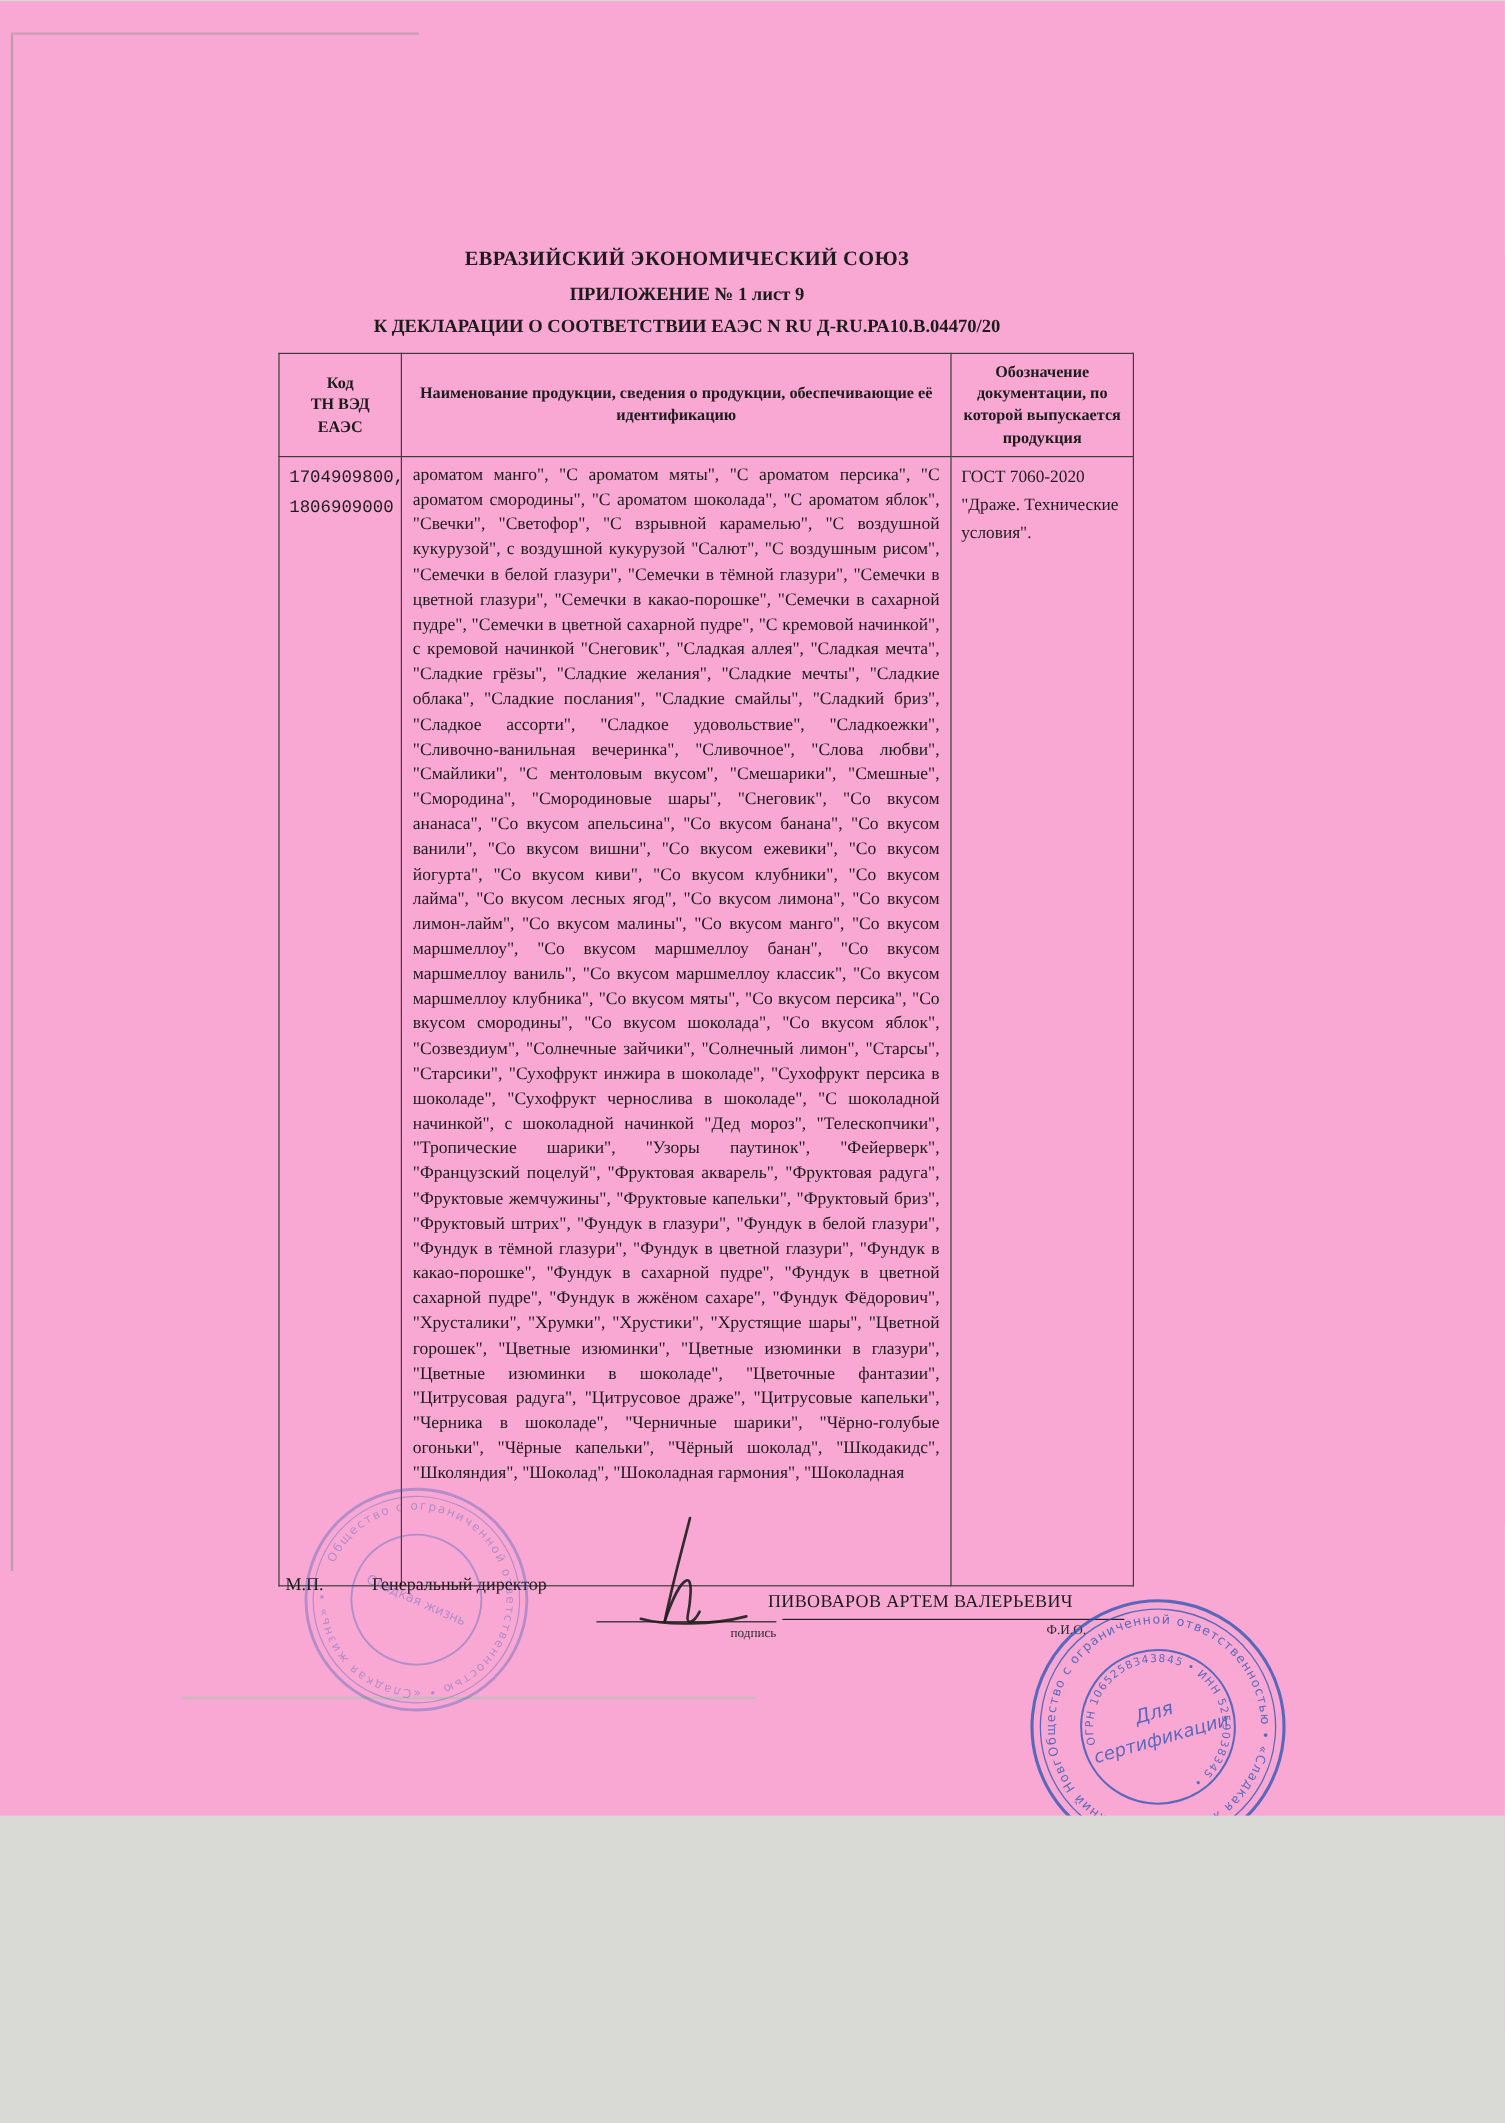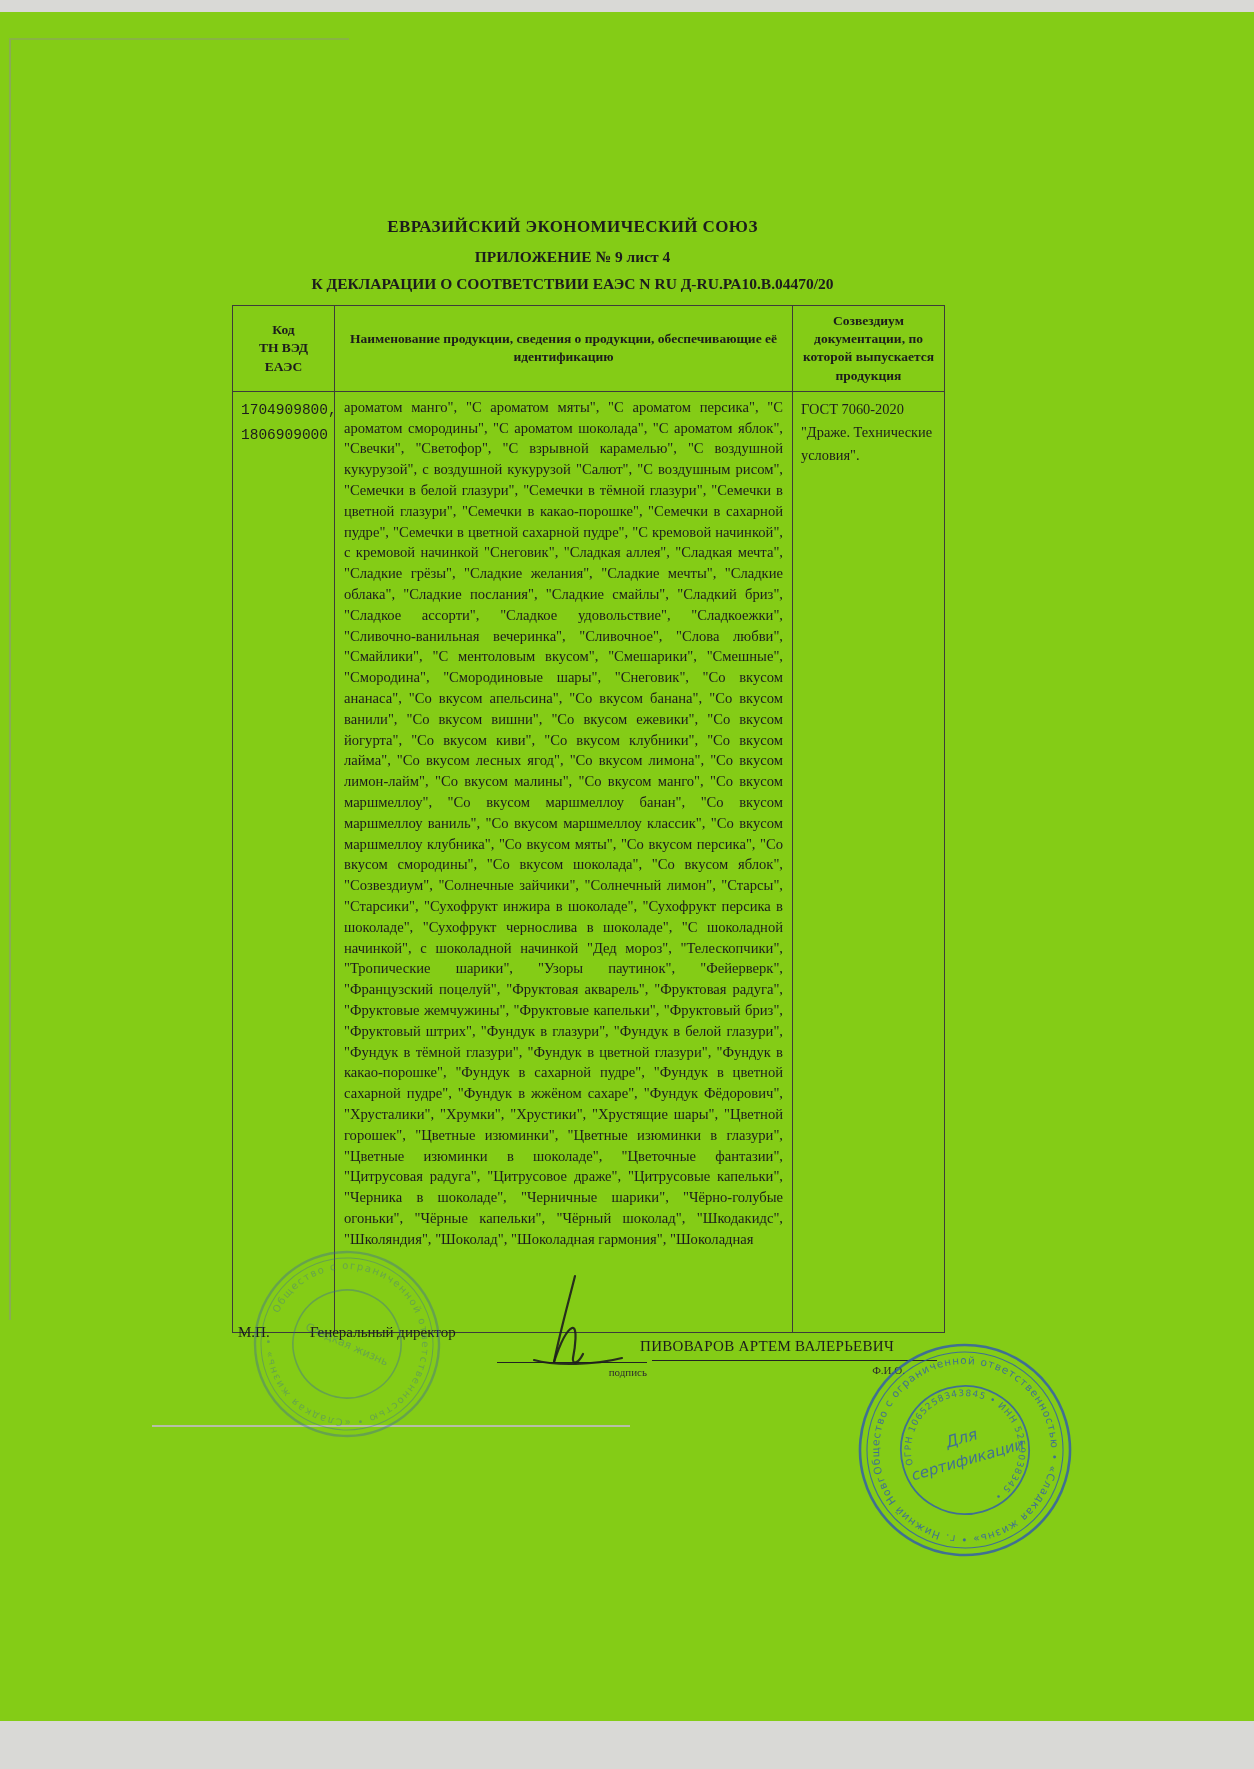--- a/index.html
+++ b/index.html
@@ -1,18 +1,18 @@
 <!DOCTYPE html>
 <html><head>
 <meta charset="utf-8">
 <style>
   html,body { margin:0; padding:0; background:#d9d9d6; }
   .page {
-    position:relative; width:1254px; height:1709px; margin:12px auto;
-    background:#84cc16; overflow:hidden;
+    position:relative; width:1254px; height:1512px; margin:1px auto;
+    background:#f9a8d4; overflow:hidden;
     font-family:"Liberation Serif", serif; color:#1c1c1c;
   }
   
   .edge { position:absolute; background:#8f8f8d; }
   .edge-left   { left:9px;  top:28px;   width:2px;   height:1280px; opacity:.55; }
   .edge-top    { left:9px;  top:26px;   width:340px; height:2px;    opacity:.4; }
   .edge-bottom { left:140px;top:1752px; width:1010px;height:3px;    opacity:.75; background:#4e4e4c; }
   .artifact-line { position:absolute; left:152px; top:1413px; width:478px; height:2px; background:#bdbdb9; opacity:.9; }
 
   
@@ -58,37 +58,37 @@
 
 <div class="page">
 
   <div class="edge edge-left"></div>
   <div class="edge edge-top"></div>
   <div class="edge edge-bottom"></div>
   <div class="artifact-line"></div>
 
   <div class="doc-header">
     <div class="h1">ЕВРАЗИЙСКИЙ ЭКОНОМИЧЕСКИЙ СОЮЗ</div>
-    <div class="h2">ПРИЛОЖЕНИЕ № 9 лист 4</div>
+    <div class="h2">ПРИЛОЖЕНИЕ № 1 лист 9</div>
     <div class="h3">К ДЕКЛАРАЦИИ О СООТВЕТСТВИИ ЕАЭС N RU Д-RU.РА10.В.04470/20</div>
   </div>
 
   <table class="doc-table">
     <colgroup>
       <col style="width:102px">
         <col style="width:458px">
         <col style="width:152px">
     </colgroup>
     <thead>
       <tr>
         <th class="th-code">Код
 ТН ВЭД
 ЕАЭС</th>
         <th>Наименование продукции, сведения о продукции, обеспечивающие её идентификацию</th>
-        <th>Созвездиум документации, по которой выпускается продукция</th>
+        <th>Обозначение документации, по которой выпускается продукция</th>
       </tr>
     </thead>
     <tbody>
       <tr>
         <td class="cell-code">1704909800,
 1806909000</td>
         <td class="cell-desc">
           <p>ароматом манго", "С ароматом мяты", "С ароматом персика", "С ароматом смородины", "С ароматом шоколада", "С ароматом яблок", "Свечки", "Светофор", "С взрывной карамелью", "С воздушной кукурузой", с воздушной кукурузой "Салют", "С воздушным рисом", "Семечки в белой глазури", "Семечки в тёмной глазури", "Семечки в цветной глазури", "Семечки в какао-порошке", "Семечки в сахарной пудре", "Семечки в цветной сахарной пудре", "С кремовой начинкой", с кремовой начинкой "Снеговик", "Сладкая аллея", "Сладкая мечта", "Сладкие грёзы", "Сладкие желания", "Сладкие мечты", "Сладкие облака", "Сладкие послания", "Сладкие смайлы", "Сладкий бриз", "Сладкое ассорти", "Сладкое удовольствие", "Сладкоежки", "Сливочно-ванильная вечеринка", "Сливочное", "Слова любви", "Смайлики", "С ментоловым вкусом", "Смешарики", "Смешные", "Смородина", "Смородиновые шары", "Снеговик", "Со вкусом ананаса", "Со вкусом апельсина", "Со вкусом банана", "Со вкусом ванили", "Со вкусом вишни", "Со вкусом ежевики", "Со вкусом йогурта", "Со вкусом киви", "Со вкусом клубники", "Со вкусом лайма", "Со вкусом лесных ягод", "Со вкусом лимона", "Со вкусом лимон-лайм", "Со вкусом малины", "Со вкусом манго", "Со вкусом маршмеллоу", "Со вкусом маршмеллоу банан", "Со вкусом маршмеллоу ваниль", "Со вкусом маршмеллоу классик", "Со вкусом маршмеллоу клубника", "Со вкусом мяты", "Со вкусом персика", "Со вкусом смородины", "Со вкусом шоколада", "Со вкусом яблок", "Созвездиум", "Солнечные зайчики", "Солнечный лимон", "Старсы", "Старсики", "Сухофрукт инжира в шоколаде", "Сухофрукт персика в шоколаде", "Сухофрукт чернослива в шоколаде", "С шоколадной начинкой", с шоколадной начинкой "Дед мороз", "Телескопчики", "Тропические шарики", "Узоры паутинок", "Фейерверк", "Французский поцелуй", "Фруктовая акварель", "Фруктовая радуга", "Фруктовые жемчужины", "Фруктовые капельки", "Фруктовый бриз", "Фруктовый штрих", "Фундук в глазури", "Фундук в белой глазури", "Фундук в тёмной глазури", "Фундук в цветной глазури", "Фундук в какао-порошке", "Фундук в сахарной пудре", "Фундук в цветной сахарной пудре", "Фундук в жжёном сахаре", "Фундук Фёдорович", "Хрусталики", "Хрумки", "Хрустики", "Хрустящие шары", "Цветной горошек", "Цветные изюминки", "Цветные изюминки в глазури", "Цветные изюминки в шоколаде", "Цветочные фантазии", "Цитрусовая радуга", "Цитрусовое драже", "Цитрусовые капельки", "Черника в шоколаде", "Черничные шарики", "Чёрно-голубые огоньки", "Чёрные капельки", "Чёрный шоколад", "Шкодакидс", "Школяндия", "Шоколад", "Шоколадная гармония", "Шоколадная</p>
         </td>
         <td class="cell-doc">ГОСТ 7060-2020 "Драже. Технические условия".</td>

